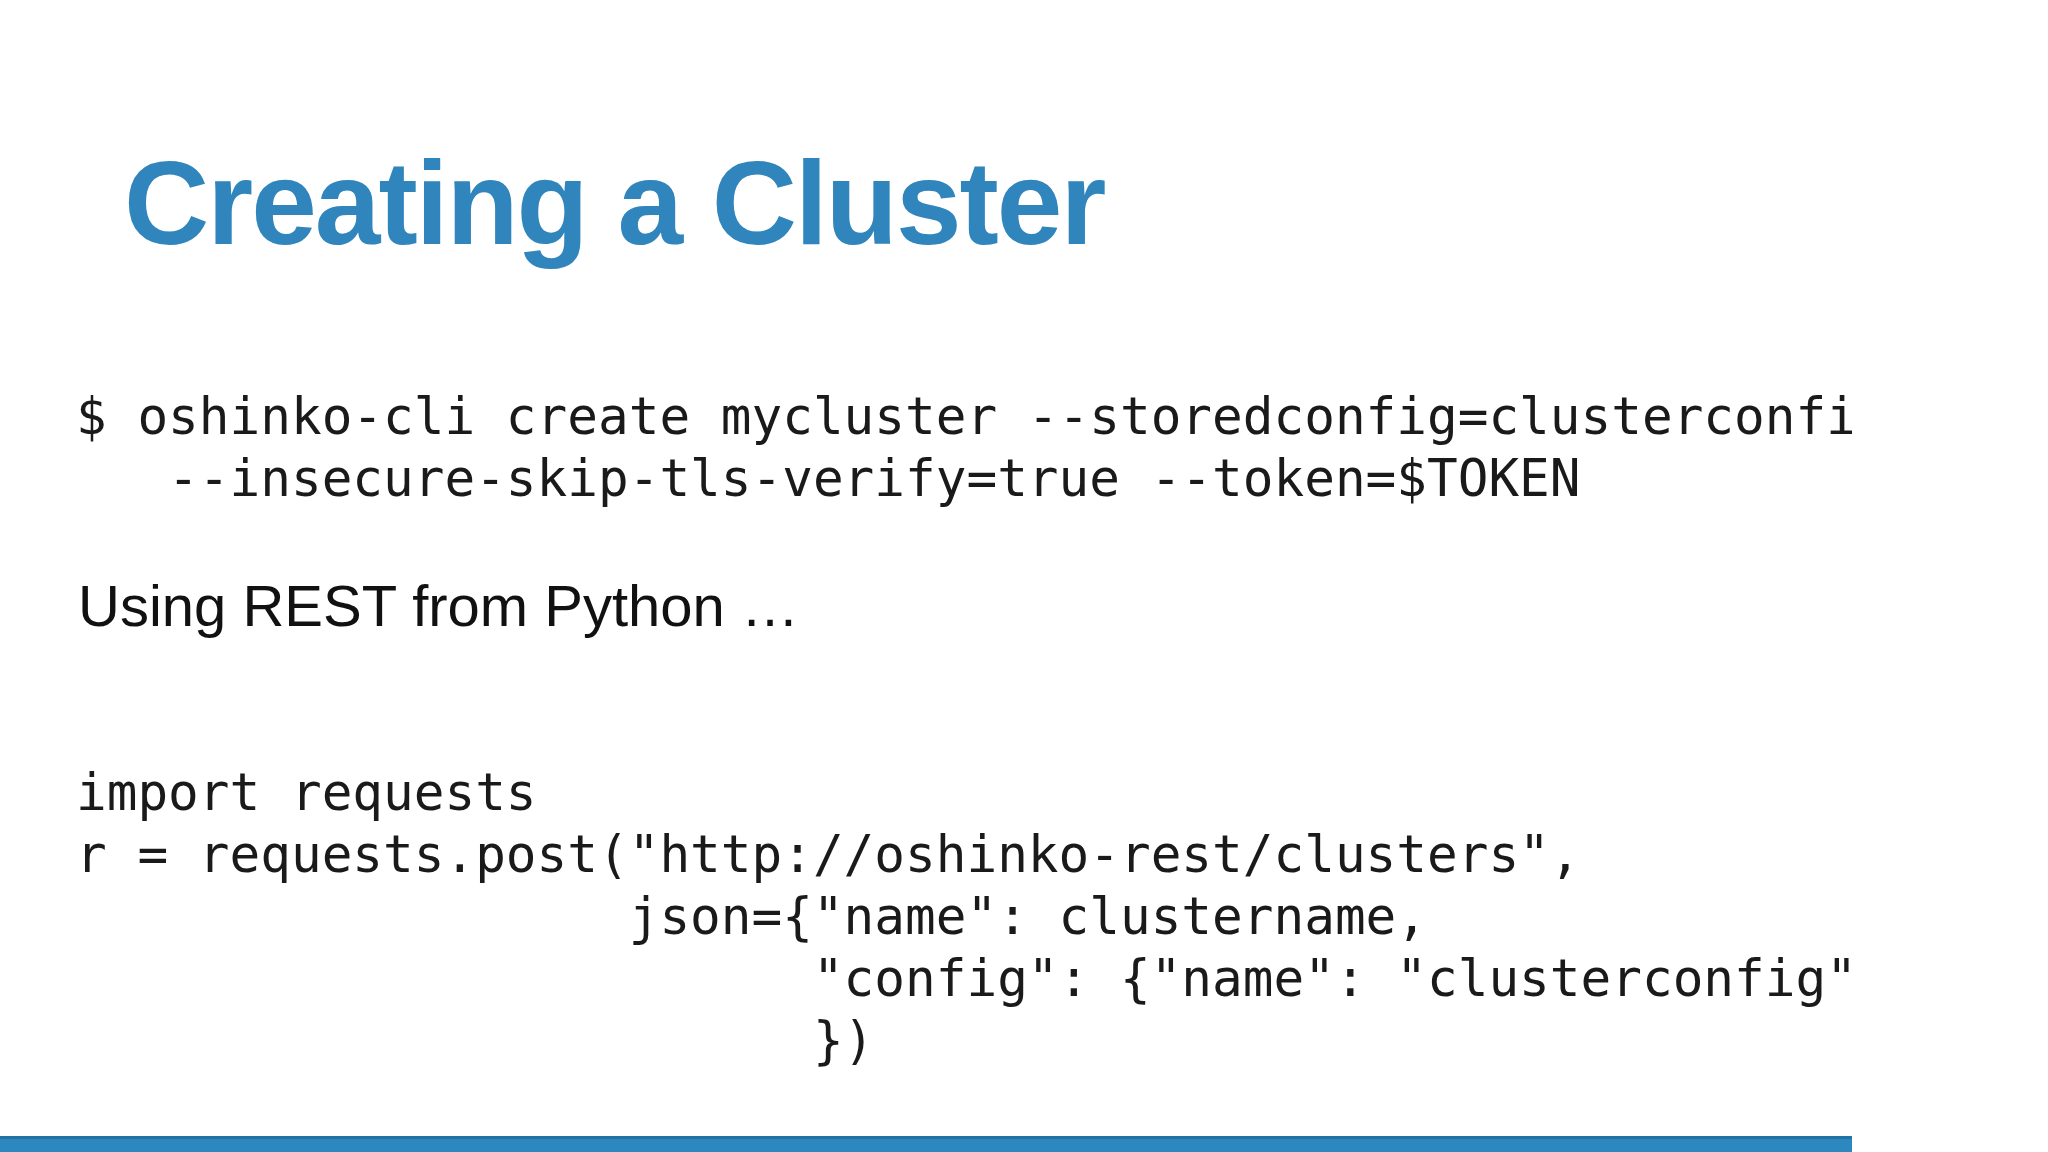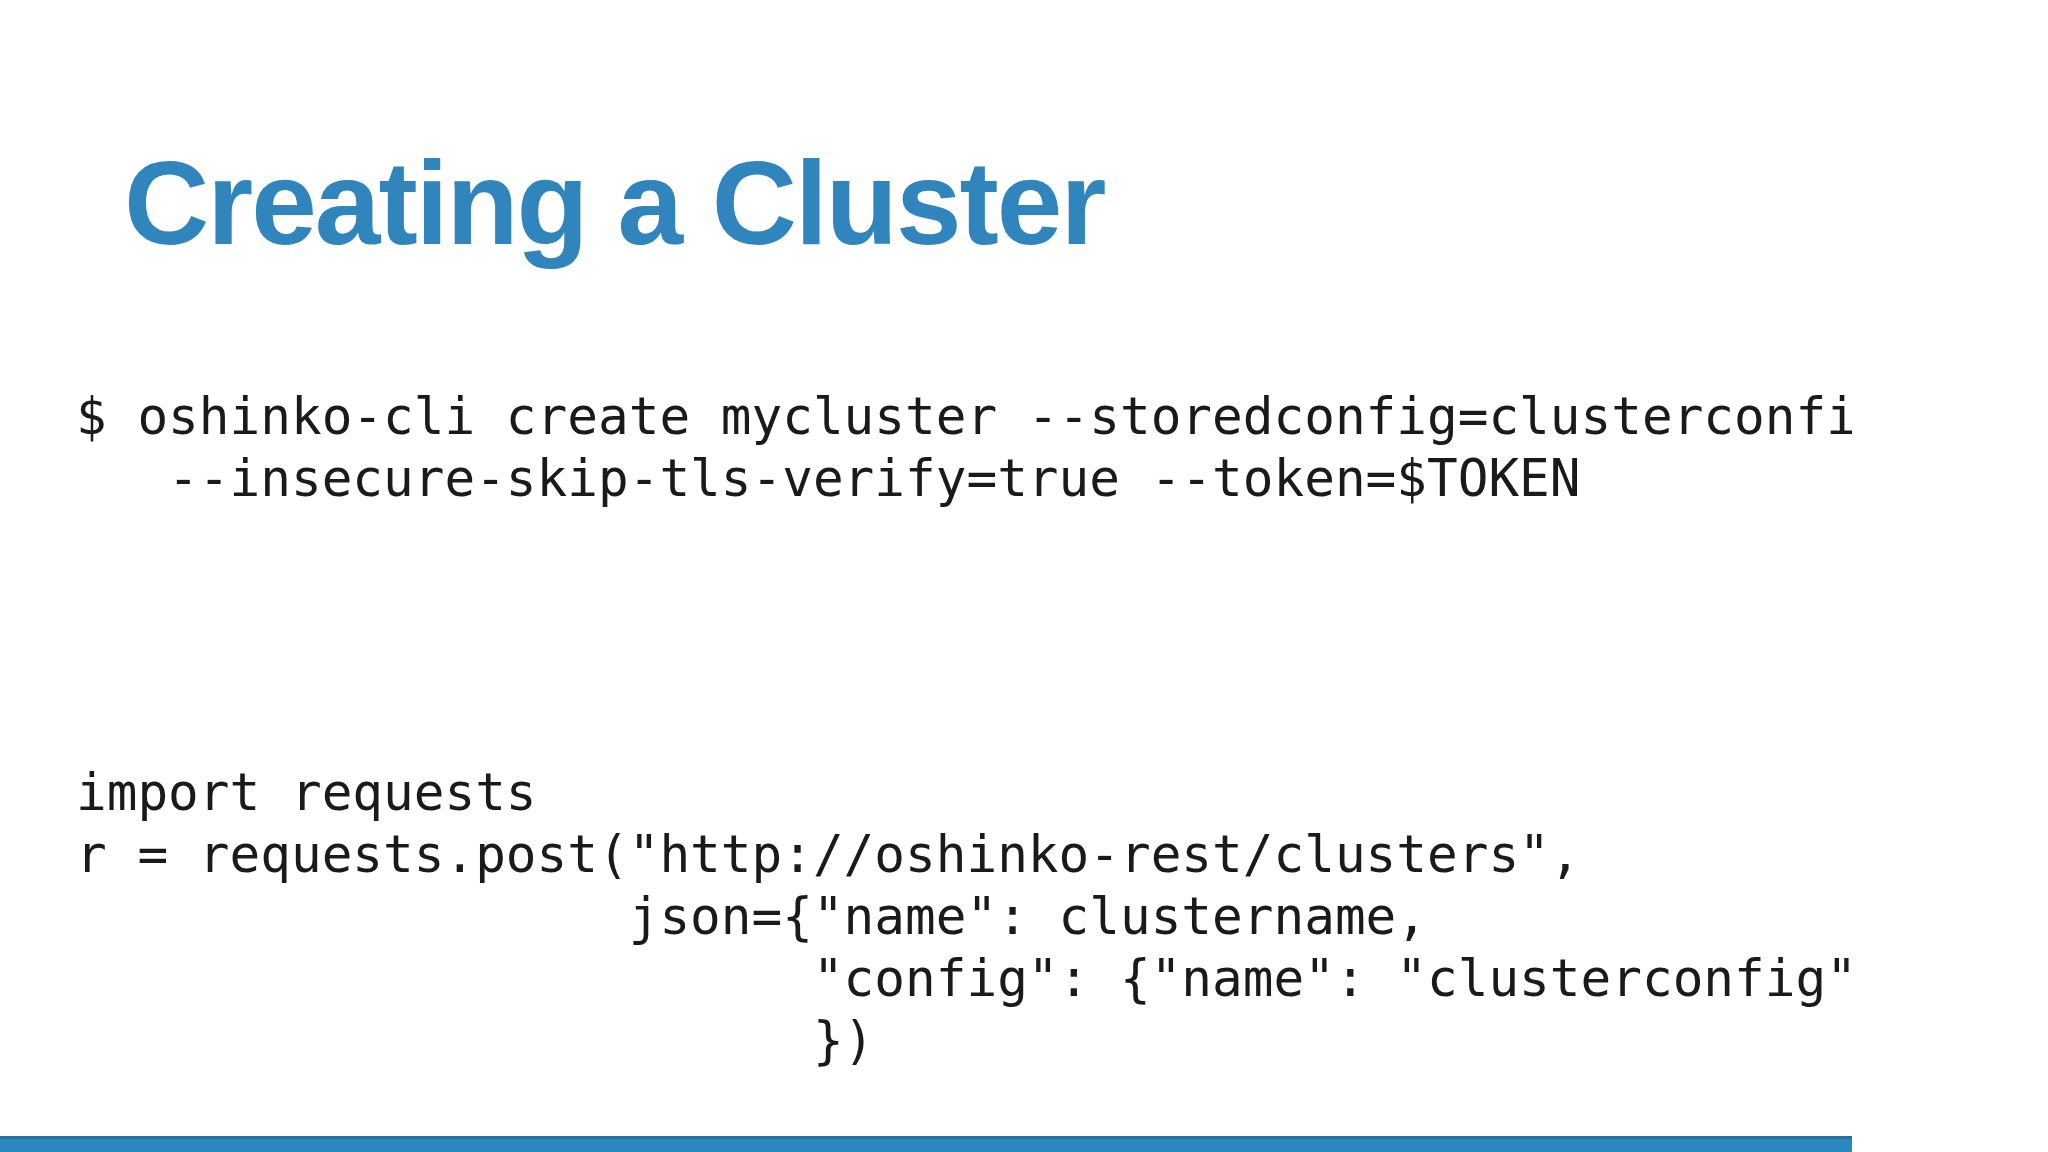--- a/index.html
+++ b/index.html
@@ -91,20 +91,21 @@
 <body>
 
 <div class="slide">
 
   <h1 class="title">Creating a Cluster</h1>
 
 
   <pre class="code code-cli">$ oshinko-cli create mycluster --storedconfig=clusterconfig \
    --insecure-skip-tls-verify=true --token=$TOKEN</pre>
 
+  <div class="section-heading heading-rest">Using REST from Python …</div>
 
   <pre class="code code-rest">import requests
 r = requests.post("http://oshinko-rest/clusters",
                   json={"name": clustername,
                         "config": {"name": "clusterconfig"}
                         })</pre>
 
 
   <div class="footer-bar"></div>
 

